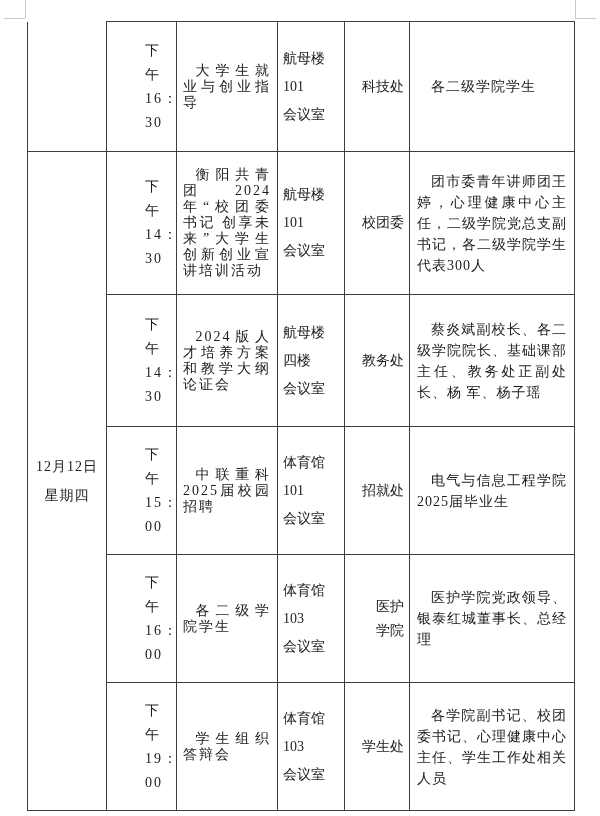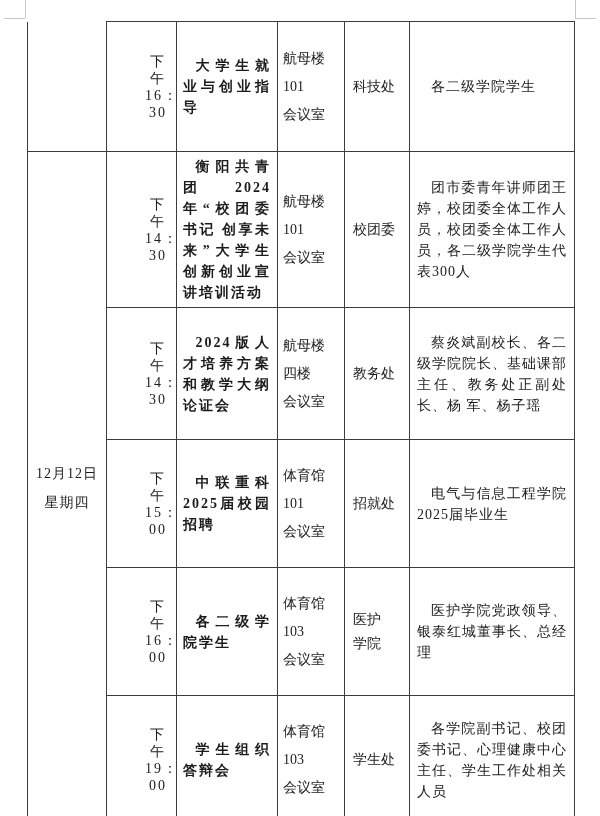--- a/index.html
+++ b/index.html
@@ -42,41 +42,40 @@
   tr.r6 { height: 128px; }
 
   td.c-date {
     text-align: center;
     white-space: pre-line;
     line-height: 29px;
     letter-spacing: 1px;
   }
   td.no-top { border-top: none; }
   td.c-time {
-    text-align: center;
+    text-align: left;
     white-space: pre-line;
-    line-height: 17px;
+    line-height: 24px;
     letter-spacing: 2px;
     padding-left: 38px;
   }
   td.c-event {
     text-align: justify;
     text-indent: 0.9em;
-    line-height: 21px;
+    line-height: 16px;
     letter-spacing: 2px;
     padding: 4px 6px;
-    font-weight: bold;
   }
   td.c-loc {
     text-align: left;
     white-space: pre-line;
     line-height: 28px;
   }
   td.c-dept {
-    text-align: left;
+    text-align: right;
     white-space: pre-line;
     line-height: 24px;
     padding-left: 8px;
   }
   td.c-att {
     text-align: justify;
     text-indent: 1em;
     line-height: 21px;
     letter-spacing: 1px;
     padding: 4px 7px;
@@ -117,21 +116,21 @@
       <tr class="r2">
         <td class="c-date" rowspan="5">12月12日
 星期四</td>
         <td class="c-time">下午
 14：30</td>
         <td class="c-event">衡阳共青团2024年“校团委书记 创享未来”大学生创新创业宣讲培训活动</td>
         <td class="c-loc">航母楼
 101
 会议室</td>
         <td class="c-dept">校团委</td>
-        <td class="c-att">团市委青年讲师团王婷，校团委全体工作人员，校团委全体工作人员，各二级学院学生代表300人</td>
+        <td class="c-att">团市委青年讲师团王婷，心理健康中心主任，二级学院党总支副书记，各二级学院学生代表300人</td>
       </tr>
       <tr class="r3">
         <td class="c-time">下午
 14：30</td>
         <td class="c-event">2024版人才培养方案和教学大纲论证会</td>
         <td class="c-loc">航母楼
 四楼
 会议室</td>
         <td class="c-dept">教务处</td>
         <td class="c-att">蔡炎斌副校长、各二级学院院长、基础课部主任、教务处正副处长、杨 军、杨子瑶</td>

